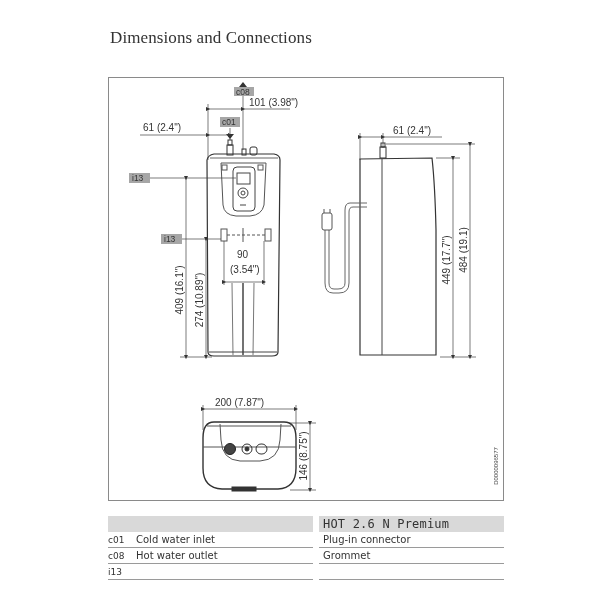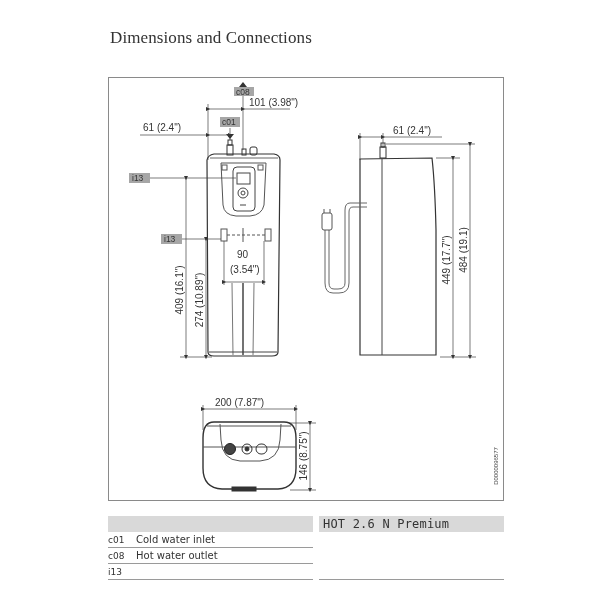--- a/index.html
+++ b/index.html
@@ -177,26 +177,28 @@
 <div class="table">
   <div class="thead">
     <div class="left"></div>
     <div class="right">HOT 2.6 N Premium</div>
   </div>
   <div class="trow">
     <div class="codecell">
       <span class="code">c01</span>
       <span>Cold water inlet</span>
     </div>
+    <div class="val">Plug-in connector</div>
   </div>
   <div class="trow">
     <div class="codecell">
       <span class="code">c08</span>
       <span>Hot water outlet</span>
     </div>
+    <div class="val">Grommet</div>
   </div>
   <div class="trow">
     <div class="codecell">
       <span class="code">i13</span>
     </div>
     <div class="val"></div>
   </div>
 </div>
 
 </body></html>

